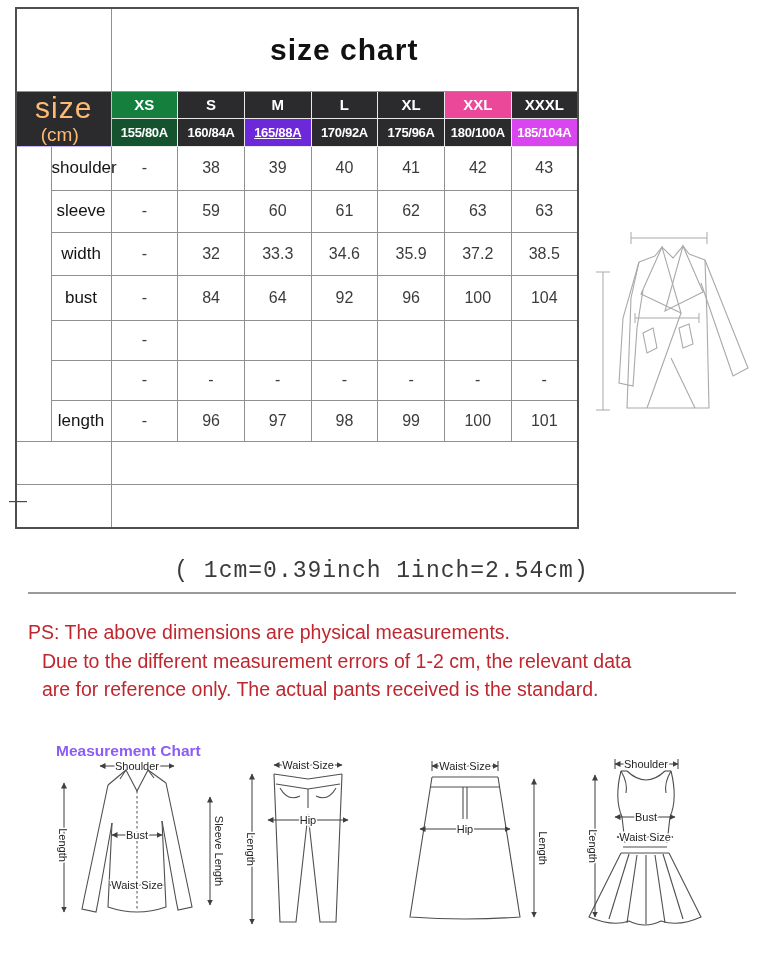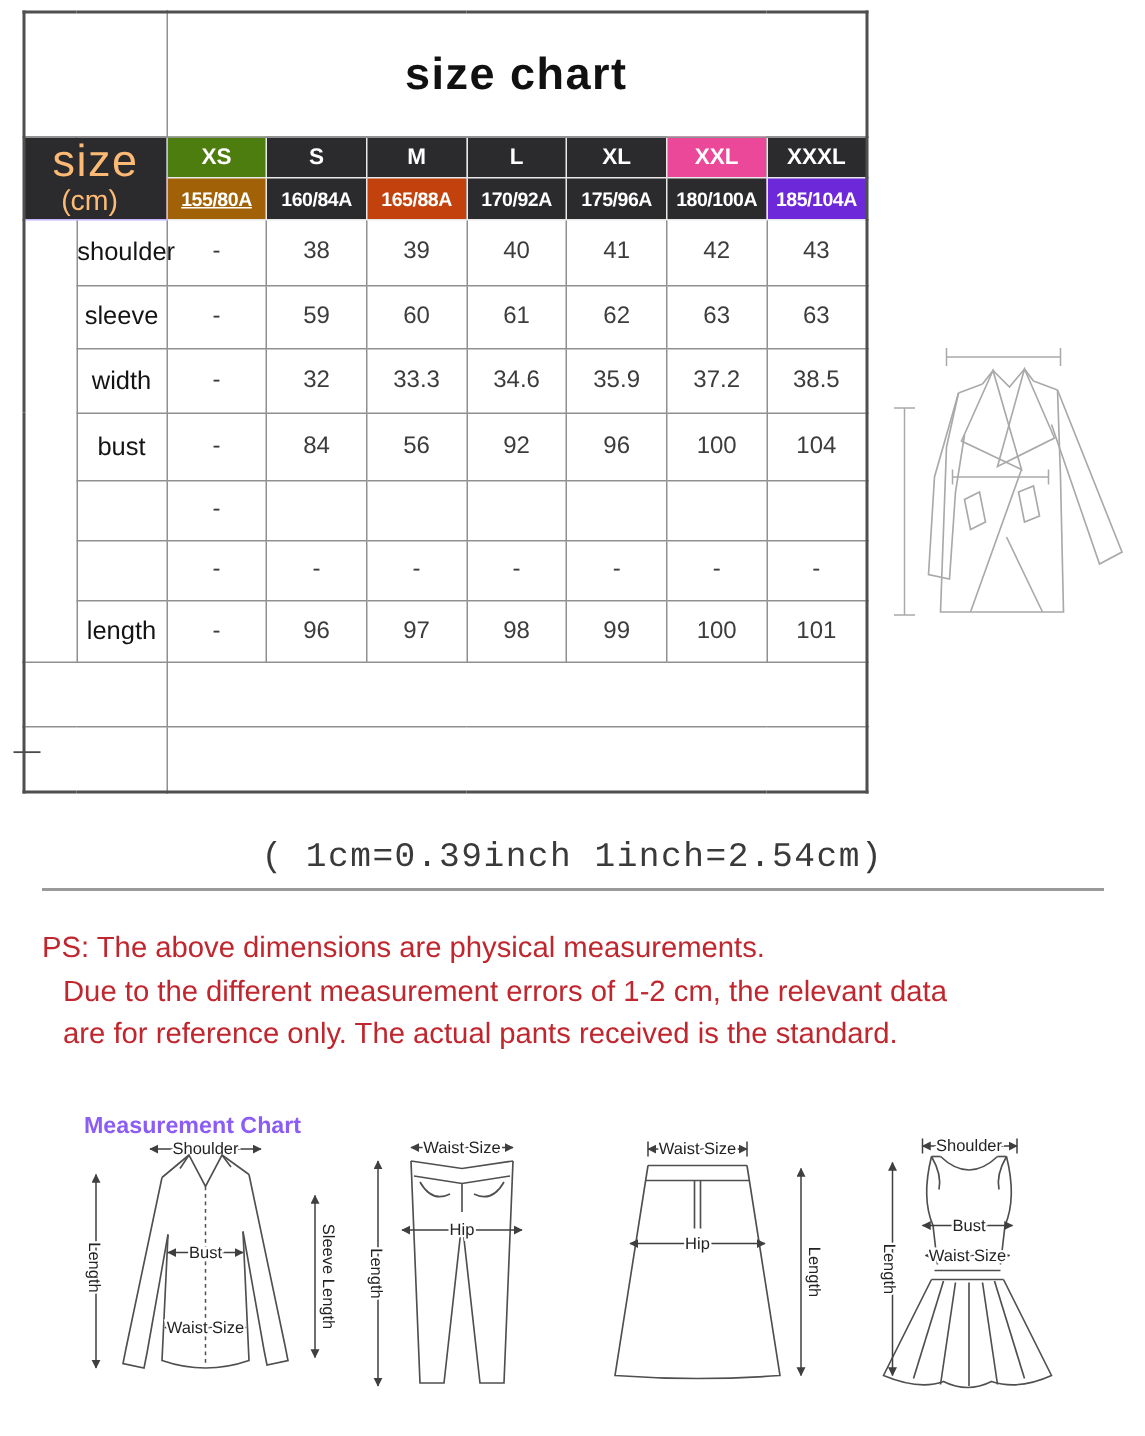--- a/index.html
+++ b/index.html
@@ -101,36 +101,36 @@
   <tbody>
       <tr class="row-title">
     <td class="cell-title-left" colspan="2"></td>
     <td class="cell-title" colspan="7">size chart</td>
   </tr>
   <tr class="row-hname">
     <td class="corner" colspan="2" rowspan="2" style="background: rgb(43, 43, 45);">
       <div class="c1">size</div>
       <div class="c2">(cm)</div>
     </td>
-    <td class="hname" style="background: #4d7c0f;">XS</td>
+    <td class="hname" style="background: #15803d;">XS</td>
     <td class="hname" style="background: rgb(43, 43, 45);">S</td>
     <td class="hname" style="background: rgb(43, 43, 45);">M</td>
     <td class="hname" style="background: rgb(43, 43, 45);">L</td>
     <td class="hname" style="background: rgb(43, 43, 45);">XL</td>
     <td class="hname" style="background: #ec4899;">XXL</td>
     <td class="hname" style="background: rgb(43, 43, 45);">XXXL</td>
   </tr>
   <tr class="row-hspec">
-    <td class="hspec" style="background: #a16207; text-decoration: underline;">155/80A</td>
+    <td class="hspec" style="background: #14532d;">155/80A</td>
     <td class="hspec" style="background: rgb(43, 43, 45);">160/84A</td>
-    <td class="hspec" style="background: #c2410c;">165/88A</td>
+    <td class="hspec" style="background: #6d28d9; text-decoration: underline;">165/88A</td>
     <td class="hspec" style="background: rgb(43, 43, 45);">170/92A</td>
     <td class="hspec" style="background: rgb(43, 43, 45);">175/96A</td>
     <td class="hspec" style="background: rgb(43, 43, 45);">180/100A</td>
-    <td class="hspec" style="background: #6d28d9;">185/104A</td>
+    <td class="hspec" style="background: #d946ef;">185/104A</td>
   </tr>
   <tr class="rb0">
     <td class="sliver" rowspan="7"></td>
     <td class="rlabel">shoulder</td>
     <td class="val">-</td>
     <td class="val">38</td>
     <td class="val">39</td>
     <td class="val">40</td>
     <td class="val">41</td>
     <td class="val">42</td>
@@ -153,21 +153,21 @@
     <td class="val">33.3</td>
     <td class="val">34.6</td>
     <td class="val">35.9</td>
     <td class="val">37.2</td>
     <td class="val">38.5</td>
   </tr>
   <tr class="rb3">
     <td class="rlabel">bust</td>
     <td class="val">-</td>
     <td class="val">84</td>
-    <td class="val">56</td>
+    <td class="val">64</td>
     <td class="val">92</td>
     <td class="val">96</td>
     <td class="val">100</td>
     <td class="val">104</td>
   </tr>
   <tr class="rb4">
     <td class="rlabel"></td>
     <td class="val">-</td>
     <td class="val"></td>
     <td class="val"></td>

